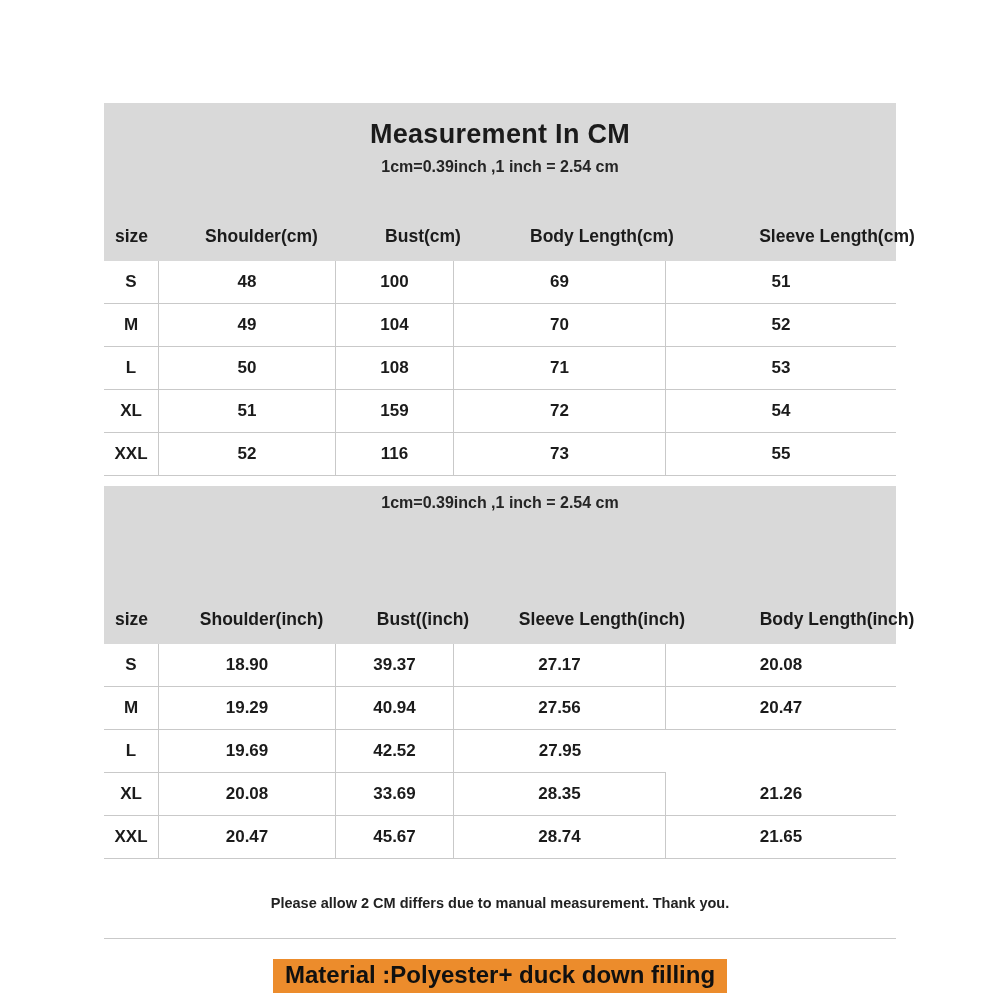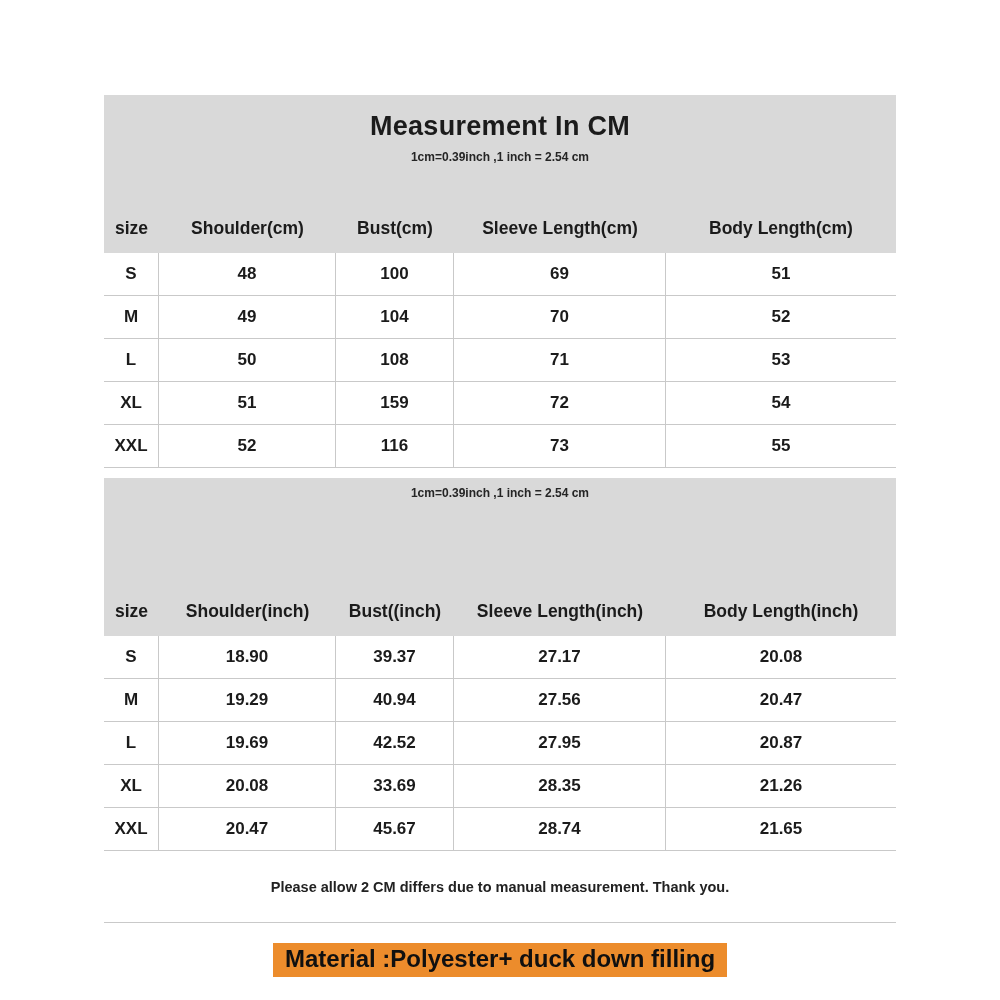--- a/index.html
+++ b/index.html
@@ -7,44 +7,44 @@
   body {
     font-family:"Liberation Sans","DejaVu Sans",sans-serif;
     color:var(--text,#1b1b1b);
   }
   .canvas {
     width:1000px; height:1000px;
     background:#fff;
     padding-top:95px;
     overflow:hidden;
   }
-  .block { width:792px; margin:0 auto; }
+  .block { width:792px; margin:8px auto; }
   .block + .block { margin-top:10px; }
 
   .table-head {
     background:var(--header-bg,#d9d9d9);
     height:158px;
     display:flex; flex-direction:column;
   }
   .tbl-title {
     text-align:center;
     font-size:27px; font-weight:bold;
     padding-top:16px;
     letter-spacing:.3px;
   }
   .tbl-sub {
     text-align:center;
-    font-size:12px; font-weight:600;
+    font-size:16px; font-weight:600;
     margin-top:8px; color:#252525;
   }
   .grid-row {
     display:grid;
     grid-template-columns:55px 177px 118px 212px 230px;
   }
-  .header-row { margin-top:auto; height:50px; align-items:center; }
+  .header-row { margin-top:auto; height:50px; align-items:center;gap:14px; }
   .hcell {
     font-weight:bold; font-size:17.5px;
     text-align:center;
   }
   .trow { height:43px; }
   .cell {
     display:flex; align-items:center; justify-content:center;
     font-size:17px; font-weight:bold;
     border-right:1px solid var(--border,#c9c9c9);
     border-bottom:1px solid var(--border,#c9c9c9);
@@ -75,22 +75,22 @@
 <div class="canvas">
 
   <section class="block">
     <div class="table-head">
       <div class="tbl-title">Measurement In CM</div>
       <div class="tbl-sub">1cm=0.39inch ,1 inch = 2.54 cm</div>
       <div class="grid-row header-row">
         <div class="hcell">size</div>
         <div class="hcell">Shoulder(cm)</div>
         <div class="hcell">Bust(cm)</div>
+        <div class="hcell">Body Length(cm)</div>
         <div class="hcell">Sleeve Length(cm)</div>
-        <div class="hcell">Body Length(cm)</div>
       </div>
     </div>
 
     <div>
       <div class="grid-row trow">
         <div class="cell">S</div>
         <div class="cell">48</div>
         <div class="cell">100</div>
         <div class="cell">69</div>
         <div class="cell">51</div>
@@ -151,21 +151,20 @@
         <div class="cell">19.29</div>
         <div class="cell">40.94</div>
         <div class="cell">27.56</div>
         <div class="cell">20.47</div>
       </div>
       <div class="grid-row trow">
         <div class="cell">L</div>
         <div class="cell">19.69</div>
         <div class="cell">42.52</div>
         <div class="cell">27.95</div>
-        <div class="cell">20.87</div>
       </div>
       <div class="grid-row trow">
         <div class="cell">XL</div>
         <div class="cell">20.08</div>
         <div class="cell">33.69</div>
         <div class="cell">28.35</div>
         <div class="cell">21.26</div>
       </div>
       <div class="grid-row trow">
         <div class="cell">XXL</div>

